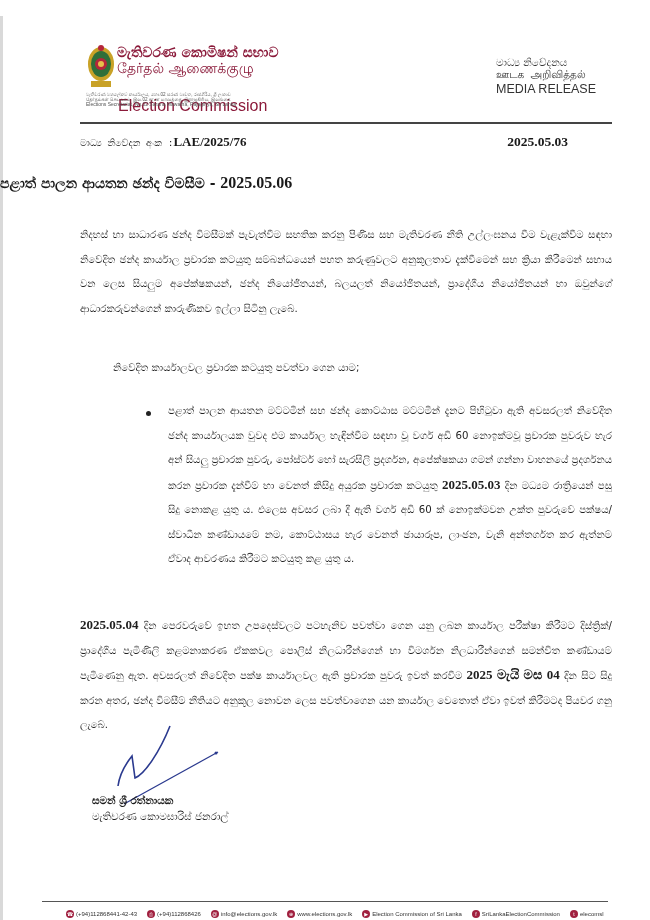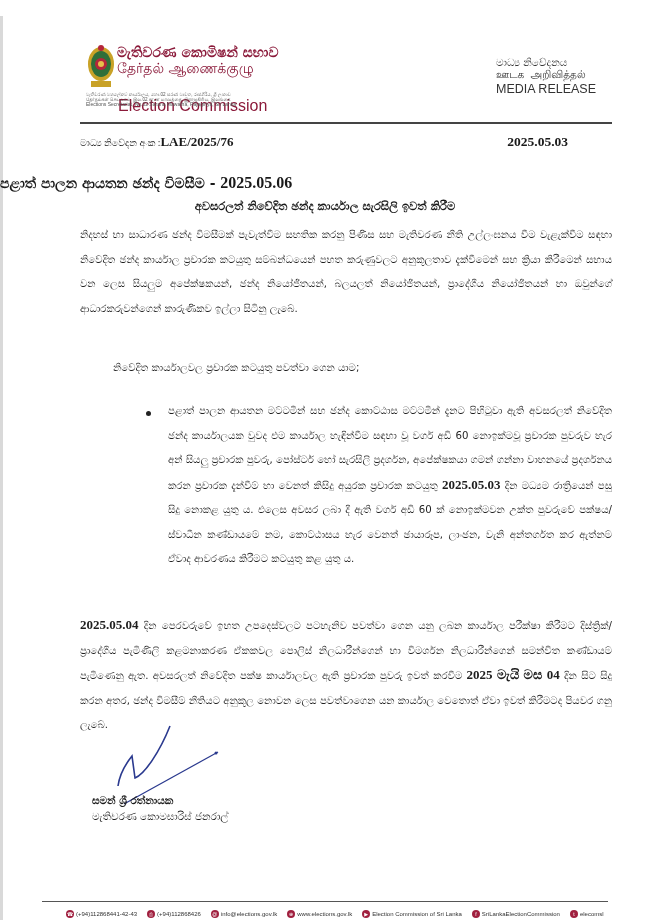--- a/index.html
+++ b/index.html
@@ -20,21 +20,21 @@
   .addr.l1 { top: 76px; } .addr.l2 { top: 81px; } .addr.l3 { top: 86px; font-size: 5px; }
 
   .media-si { position: absolute; left: 496px; top: 40px; font-family: "DejaVu Sans", sans-serif; font-size: 10.5px; color: #333; white-space: nowrap; }
   .media-ta { position: absolute; left: 496px; top: 53px; font-family: Liberation Mono, monospace; font-size: 10.5px; color: #333; white-space: nowrap; }
   .media-en { position: absolute; left: 496px; top: 66px; font-family: "Liberation Sans", sans-serif; font-size: 12.5px; color: #333; white-space: nowrap; }
 
   .rule-top { position: absolute; left: 80px; top: 106px; width: 532px; height: 2px; background: #444; }
 
   
   .ref { position: absolute; left: 80px; top: 118px; font-size: 11px; white-space: nowrap; }
-  .ref .ref-label { font-family: Liberation Serif, serif; font-size: 9.5px; }
+  .ref .ref-label { font-family: Liberation Mono, monospace; font-size: 9.5px; }
   .ref .ref-num { font-weight: bold; font-family: "Liberation Serif", serif; font-size: 13px; }
   .date { position: absolute; right: 82px; top: 118px; font-family: "Liberation Serif", serif; font-weight: bold; font-size: 13.5px; }
 
   .title { position: absolute; left: 0; width: 650px; top: 158px; text-align: left; font-family: "DejaVu Sans", sans-serif; font-weight: bold; font-size: 14px; }
   .title .title-date { font-family: "Liberation Serif", serif; font-size: 16px; }
   .subtitle { position: absolute; left: 0; width: 650px; top: 183px; text-align: center; font-family: "DejaVu Sans", sans-serif; font-weight: bold; font-size: 11.5px; }
 
   .para { position: absolute; font-family: "DejaVu Sans", sans-serif; font-size: 10.2px; line-height: 24.5px; text-align: justify; text-align-last: left; color: #1e1e1e; }
   .para b { font-family: "Liberation Serif", serif; font-size: 13px; }
   .p1 { left: 80px; top: 207px; width: 532px; }
@@ -82,21 +82,20 @@
   <div class="rule-top"></div>
 
   <div class="ref">
     <span class="ref-label">මාධ්‍ය නිවේදන අංක :</span><span class="ref-num">LAE/2025/76</span>
   </div>
   <div class="date">2025.05.03</div>
 
   <div class="title">
     <span>පළාත් පාලන ආයතන ඡන්ද විමසීම - </span><span class="title-date">2025.05.06</span>
   </div>
-  <div class="subtitle">අවසරලත් නිවේදිත ඡන්ද කාර්යාල සැරසිලි ඉවත් කිරීම</div>
 
   <div class="para p2">නිවේදිත කාර්යාලවල ප්‍රචාරක කටයුතු පවත්වා ගෙන යාම;</div>
   <div class="para p1">නිදහස් හා සාධාරණ ඡන්ද විමසීමක් පැවැත්වීම සහතික කරනු පිණිස සහ මැතිවරණ නීති උල්ලංඝනය වීම වැළැක්වීම සඳහා නිවේදිත ඡන්ද කාර්යාල ප්‍රචාරක කටයුතු සම්බන්ධයෙන් පහත කරුණුවලට අනුකූලතාව දැක්වීමෙන් සහ ක්‍රියා කිරීමෙන් සහාය වන ලෙස සියලුම අපේක්ෂකයන්, ඡන්ද නියෝජිතයන්, බලයලත් නියෝජිතයන්, ප්‍රාදේශීය නියෝජිතයන් හා ඔවුන්ගේ ආධාරකරුවන්ගෙන් කාරුණිකව ඉල්ලා සිටිනු ලැබේ.</div>
   <div class="bullet-dot"></div>
   <div class="para p3">
     <span>පළාත් පාලන ආයතන මට්ටමින් සහ ඡන්ද කොට්ඨාස මට්ටමින් දැනට පිහිටුවා ඇති අවසරලත් නිවේදිත ඡන්ද කාර්යාලයක වුවද එම කාර්යාල හැඳින්වීම සඳහා වූ වර්ග අඩි 60 නොඉක්මවූ ප්‍රචාරක පුවරුව හැර අන් සියලු ප්‍රචාරක පුවරු, පෝස්ටර් හෝ සැරසිලි ප්‍රදර්ශන, අපේක්ෂකයා ගමන් ගන්නා වාහනයේ ප්‍රදර්ශනය කරන ප්‍රචාරක දැන්වීම් හා වෙනත් කිසිදු අයුරක ප්‍රචාරක කටයුතු </span><b>2025.05.03</b><span> දින මධ්‍යම රාත්‍රියෙන් පසු සිදු නොකළ යුතු ය. එලෙස අවසර ලබා දී ඇති වර්ග අඩි 60 ක් නොඉක්මවන උක්ත පුවරුවේ පක්ෂය/ ස්වාධීන කණ්ඩායමේ නම, කොට්ඨාසය හැර වෙනත් ඡායාරූප, ලාංඡන, වැනි අන්තර්ගත කර ඇත්නම් ඒවාද ආවරණය කිරීමට කටයුතු කළ යුතු ය.</span>
   </div>
   <div class="para p4">
     <b>2025.05.04</b><span> දින පෙරවරුවේ ඉහත උපදෙස්වලට පටහැනිව පවත්වා ගෙන යනු ලබන කාර්යාල පරීක්ෂා කිරීමට දිස්ත්‍රික්/ ප්‍රාදේශීය පැමිණිලි කළමනාකරණ ඒකකවල පොලිස් නිලධාරීන්ගෙන් හා විමර්ශන නිලධාරීන්ගෙන් සමන්විත කණ්ඩායම් පැමිණෙනු ඇත. අවසරලත් නිවේදිත පක්ෂ කාර්යාලවල ඇති ප්‍රචාරක පුවරු ඉවත් කරවීම </span><b>2025 මැයි මස 04</b><span>  දින සිට සිදු කරන අතර, ඡන්ද විමසීම් නීතියට අනුකූල නොවන ලෙස පවත්වාගෙන යන කාර්යාල වෙතොත් ඒවා ඉවත් කිරීමටද පියවර ගනු ලැබේ.</span>
   </div>

